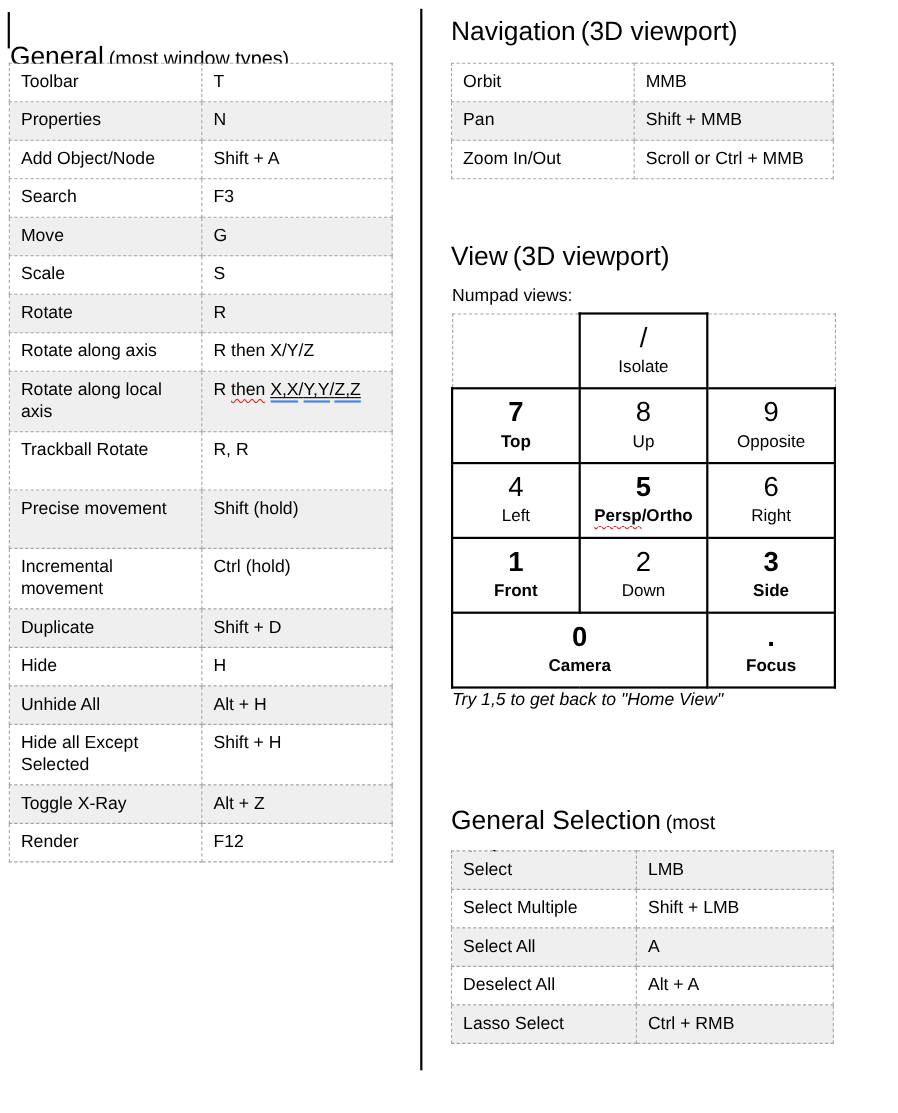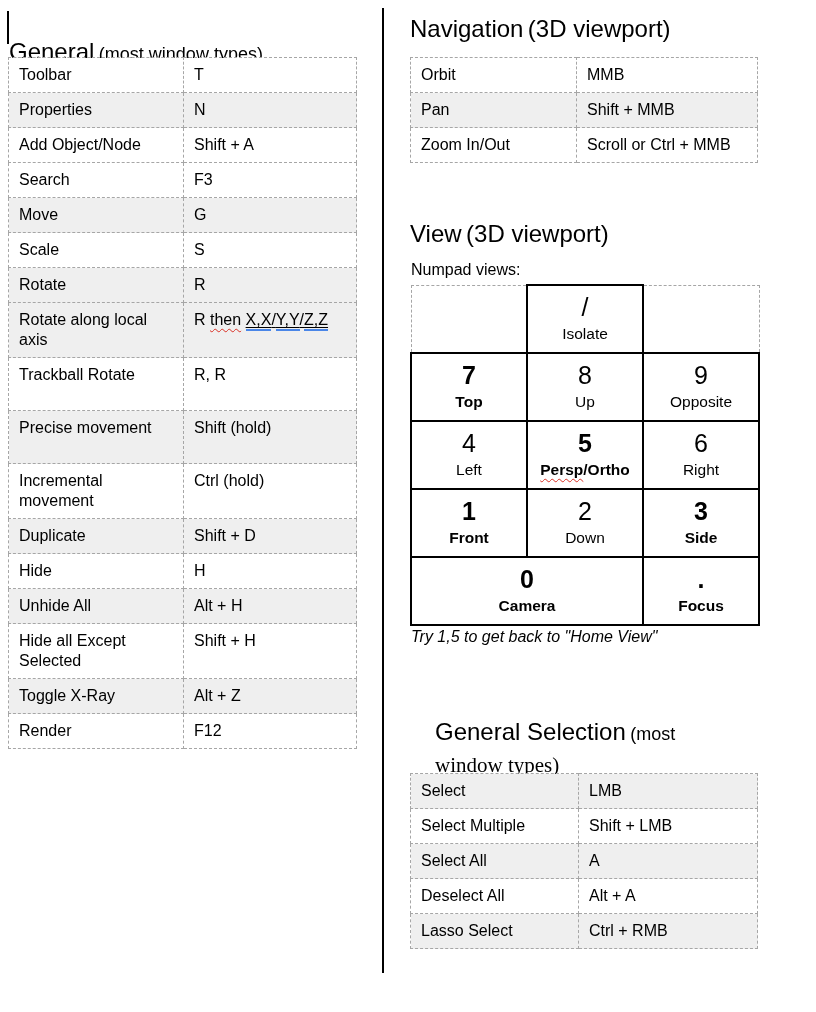--- a/index.html
+++ b/index.html
@@ -77,20 +77,24 @@
           <td><span>G</span></td>
         </tr>
         <tr>
           <td>Scale</td>
           <td><span>S</span></td>
         </tr>
         <tr class="g">
           <td>Rotate</td>
           <td><span>R</span></td>
         </tr>
+        <tr>
+          <td>Rotate along axis</td>
+          <td><span>R </span><span class="i">then</span><span> X/Y/Z</span></td>
+        </tr>
         <tr class="g">
           <td>Rotate along local axis</td>
           <td><span>R </span><span class="i rs">then</span><span> </span><span class="u bu">X,X</span><span class="u">/</span><span class="u bu">Y,Y</span><span class="u">/</span><span class="u bu">Z,Z</span></td>
         </tr>
         <tr class="tall">
           <td>Trackball Rotate</td>
           <td><span>R, R</span></td>
         </tr>
         <tr class="g tall">
           <td>Precise movement</td>
@@ -225,21 +229,21 @@
           <td class="np-cell">
             <div class="np-num b">.</div>
             <div class="np-lbl b">Focus</div>
           </td>
         </tr>
       </tbody>
   </table>
 
   <div class="caption" style="left:411px;top:628px;">Try 1,5 to get back to "Home View"</div>
 
-  <div class="hdr" style="left:410px;top:716px;width:340px;margin-left:25px;">
+  <div class="hdr" style="left:410px;top:731px;width:340px;">
     <span class="h-big">General Selection</span>
     <span class="h-small">(most</span><br>
     <span class="h-mid">window types)</span>
   </div>
 
   <table class="sc" style="left:410px;top:773px;width:347px;">
     <colgroup>
         <col style="width:168px">
         <col style="width:179px">
       </colgroup>

